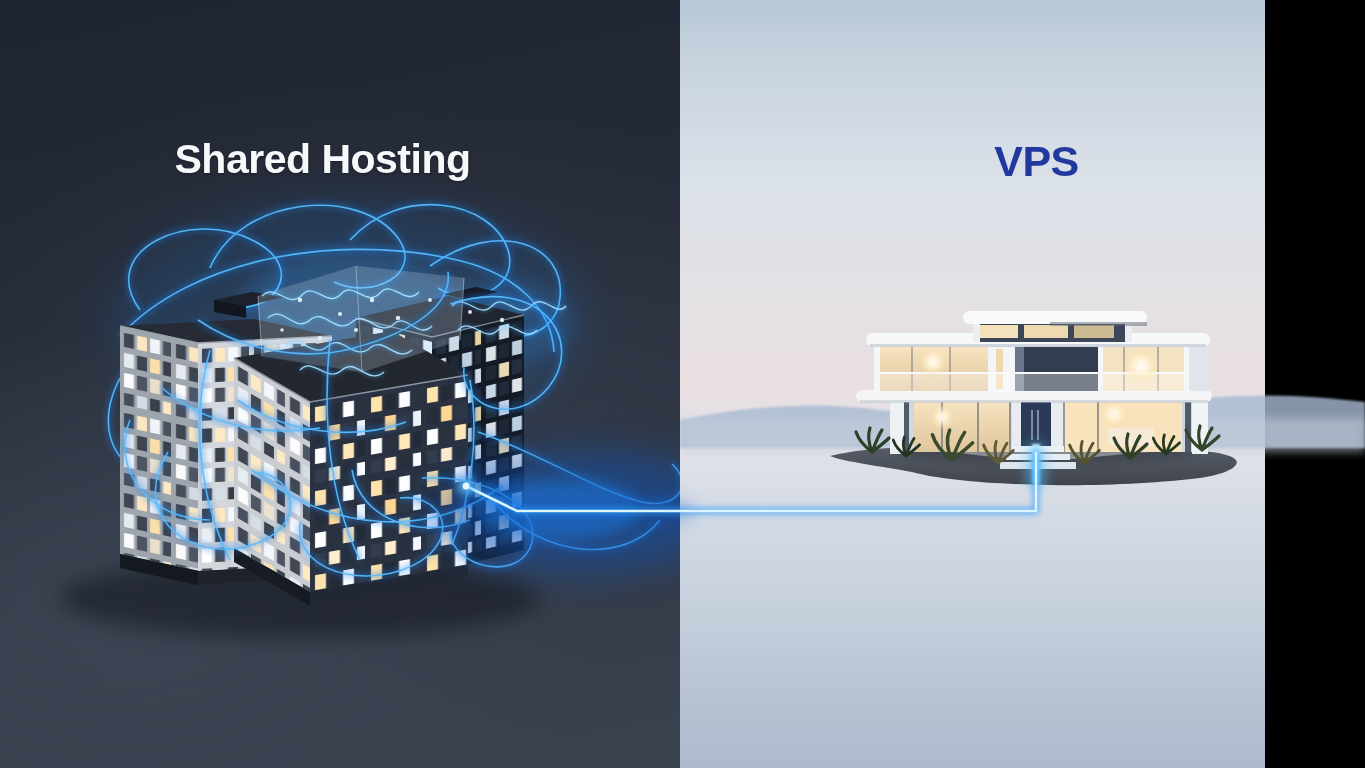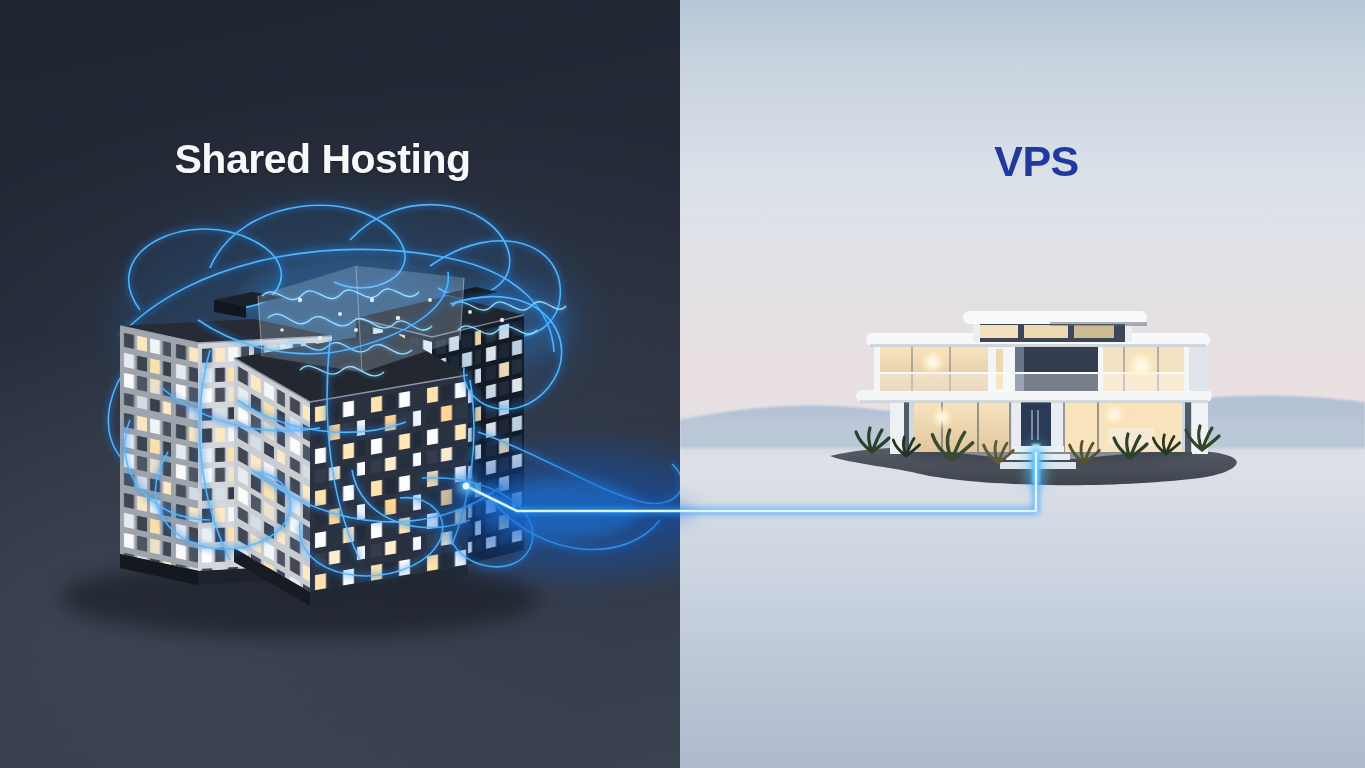--- a/index.html
+++ b/index.html
@@ -4,21 +4,21 @@
 <style>
   html,body{margin:0;padding:0;background:#000;}
   .stage{position:relative;width:1365px;height:768px;overflow:hidden;
          font-family:"Liberation Sans", sans-serif;}
   .panel{position:absolute;top:0;height:768px;}
   .panel-left{left:0;width:680px;
     background:
       radial-gradient(900px 520px at 18% 80%, rgba(70,78,93,.55) 0%, rgba(70,78,93,0) 55%),
       radial-gradient(760px 460px at 55% 48%, rgba(60,68,84,.5) 0%, rgba(60,68,84,0) 62%),
       linear-gradient(168deg,#1e2430 0%,#252b38 38%,#333a48 76%,#3b4250 100%);}
-  .panel-right{left:680px;width:685px;
+  .panel-right{left:680px;width:585px;
     background:linear-gradient(180deg,#b7c7d7 0%,#c9d4df 9%,#dbe1e9 24%,#e3e1e4 38%,
       #e9dfe1 50%,#e2e2e8 58%,#d3dae4 68%,#c5cfdc 80%,#b6c1d2 92%,#aeb9cc 100%);}
   .title{position:absolute;margin:0;text-align:center;font-weight:700;
          letter-spacing:-.5px;white-space:nowrap;}
   .title-left{top:136px;left:0;width:645px;font-size:41px;color:#f6f8fa;
               text-shadow:0 1px 3px rgba(0,0,0,.35);}
   .title-right{top:137px;left:14px;width:685px;font-size:43px;color:#21399f;}
   svg{position:absolute;top:0;left:0;display:block;}
   .connector-svg{pointer-events:none;}
   .bl1{filter:blur(1px)} .bl2{filter:blur(2px)} .bl3{filter:blur(3px)}

